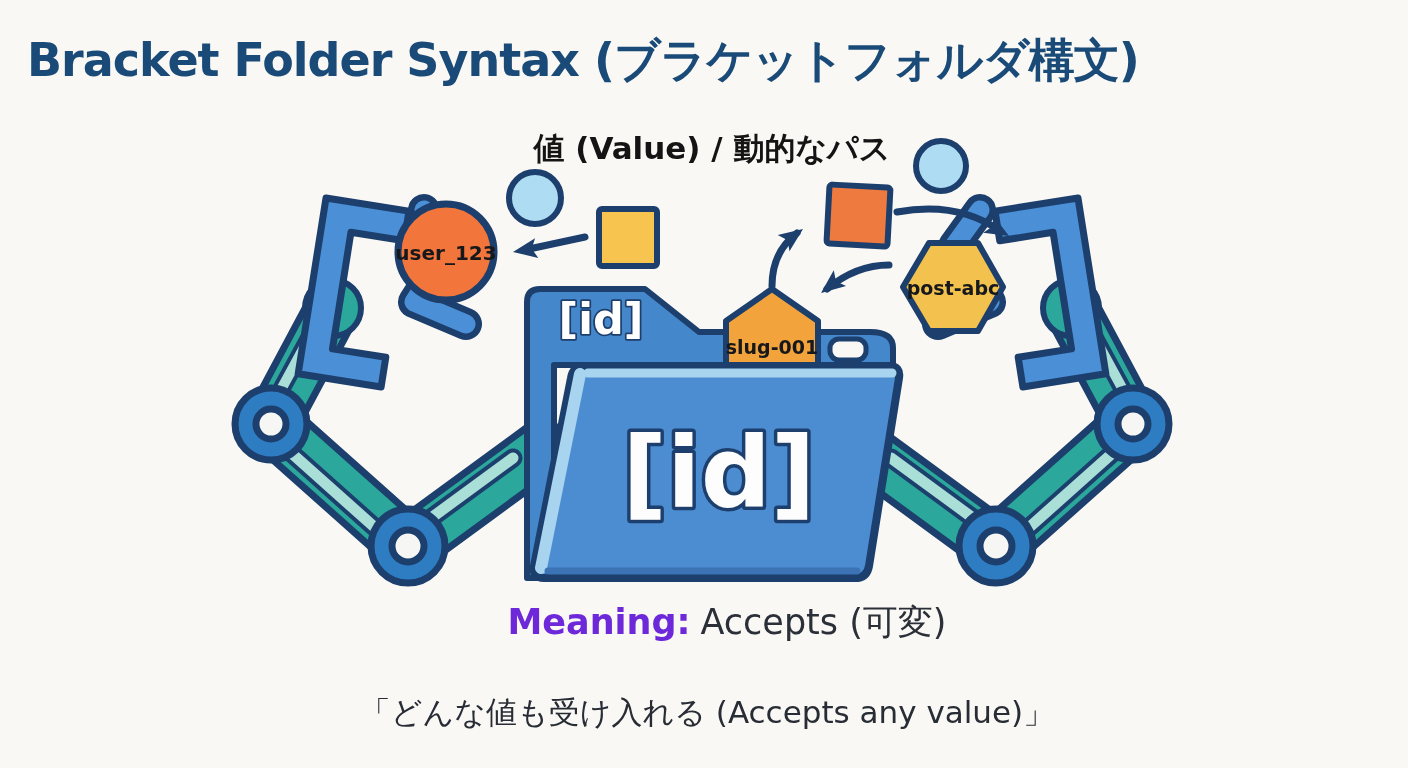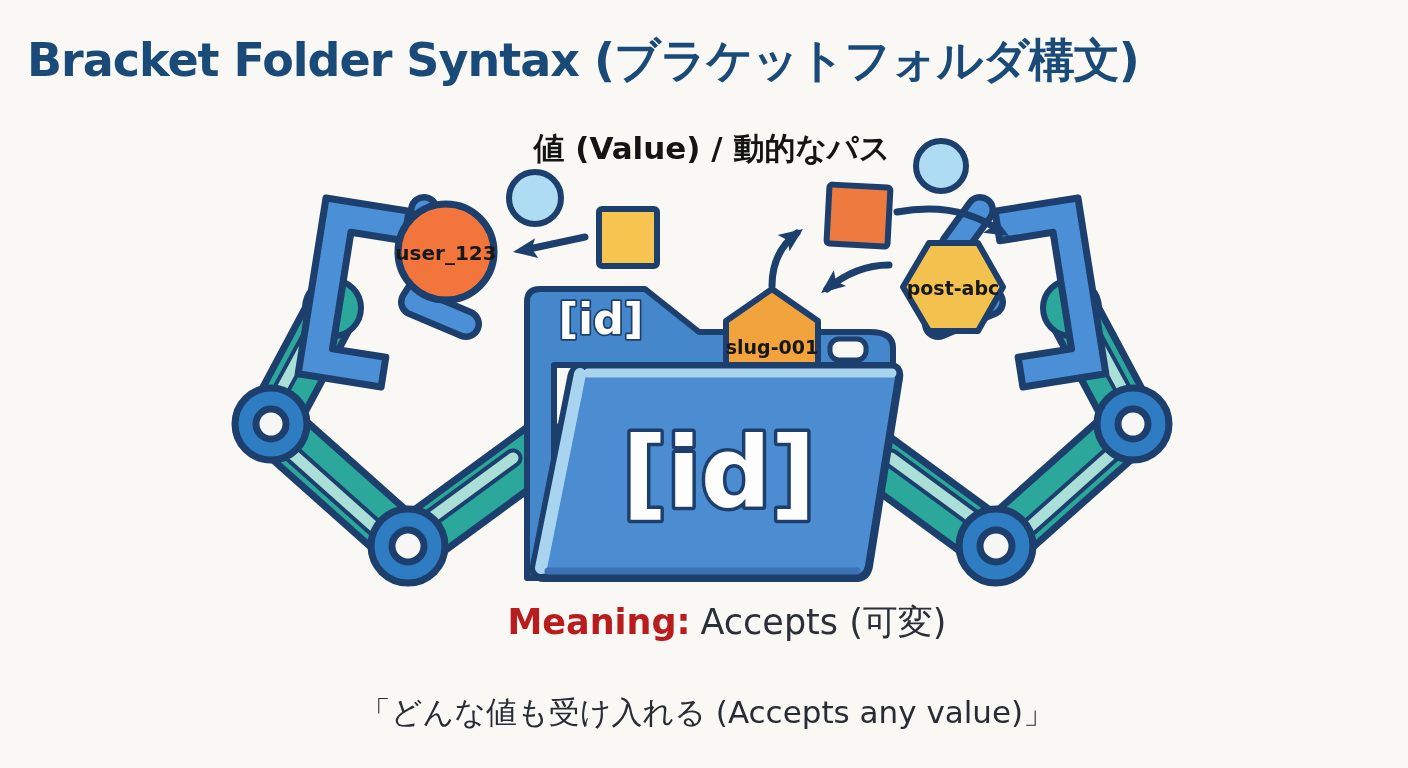--- a/index.html
+++ b/index.html
@@ -16,21 +16,21 @@
   }
   .subtitle{
     position:absolute;top:128px;left:8px;width:100%;
     text-align:center;font-size:31px;font-weight:bold;color:#141414;
   }
   .illustration{position:absolute;top:0;left:0;}
   .meaning{
     position:absolute;top:599px;left:23px;width:100%;
     text-align:center;font-size:35px;color:#2A2F38;
   }
-  .meaning .m-label{font-weight:bold;color:#b91c1c;margin-right:10px;}
+  .meaning .m-label{font-weight:bold;color:#6d28d9;margin-right:10px;}
   .quote{
     position:absolute;top:692px;left:3px;width:100%;
     text-align:center;font-size:31px;color:#272C35;
   }
   svg text{font-family:"DejaVu Sans","Liberation Sans",sans-serif;}
 </style>
 </head>
 <body>
 
 <div class="stage">

